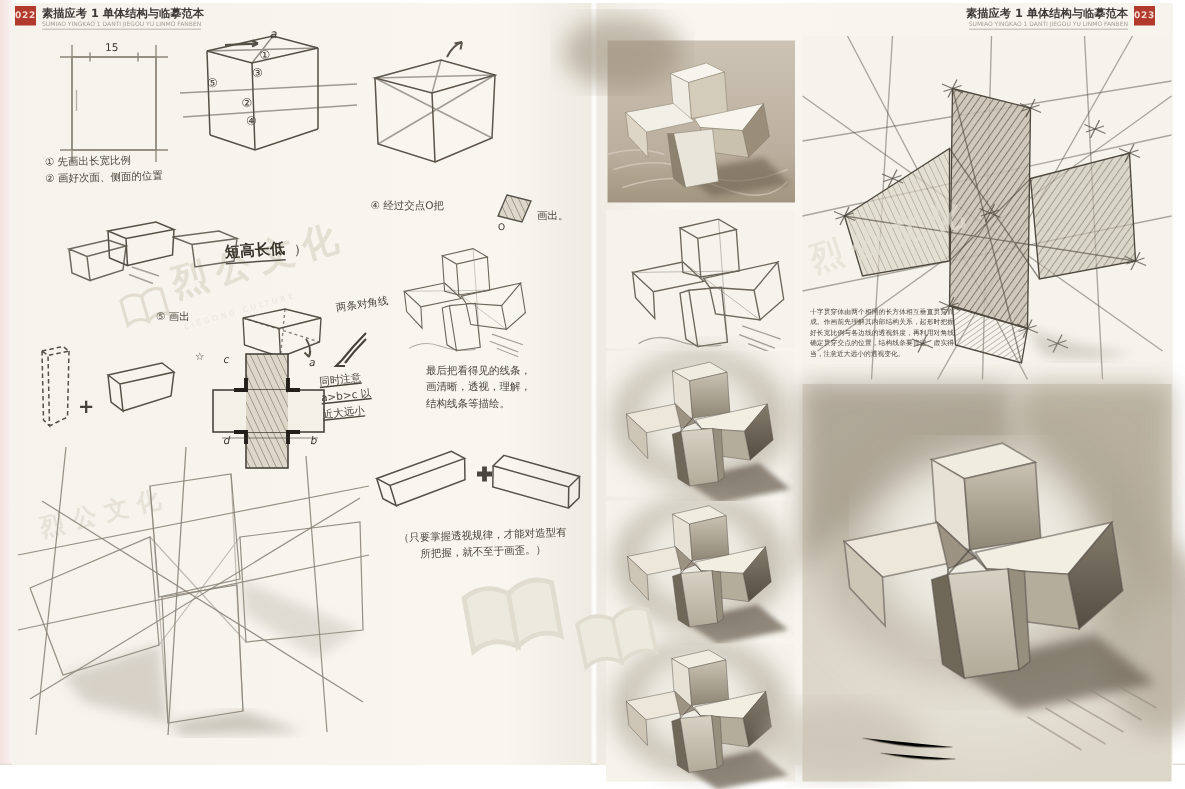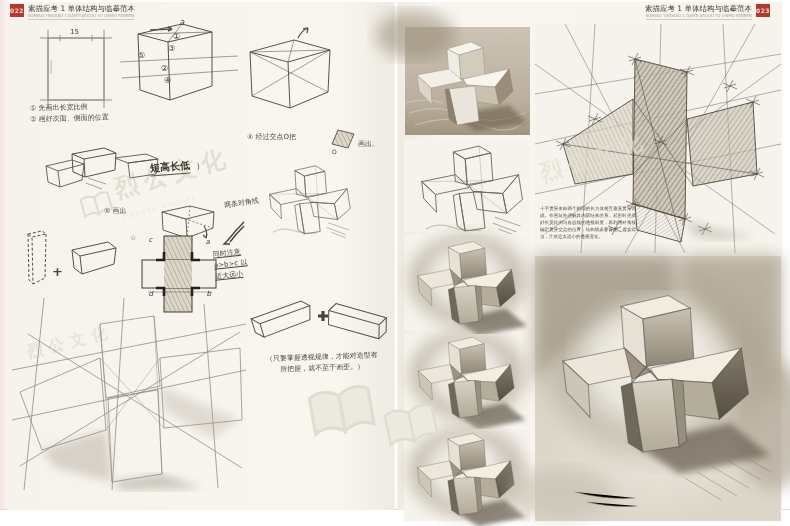--- a/index.html
+++ b/index.html
@@ -8,21 +8,21 @@
   .edge-left{position:absolute;left:0;top:0;width:8px;height:512px;background:linear-gradient(90deg,#f3e2e0,#faf3f1);}
   .page{position:absolute;top:2px;height:508px;background:#f8f5ef;}
   .page-left{left:8px;width:386px;background:linear-gradient(90deg,#f6f2ec,#f9f6f0 85%,#efebe3);}
   .page-right{left:398px;width:384px;background:linear-gradient(90deg,#efebe3,#f9f6f0 12%,#f7f4ee);}
   .gutter{position:absolute;left:392px;top:2px;width:8px;height:508px;background:linear-gradient(90deg,#e7e2da,#ffffff 50%,#e7e2da);}
   .bottom-margin{position:absolute;left:0;top:510px;width:790px;height:16px;background:#ffffff;box-shadow:0 -1px 0 #e3dfd7;}
 
   
   .pageno{position:absolute;width:14px;height:13px;background:#b23a2c;color:#f4d9d2;
           font-size:6px;font-weight:bold;text-align:center;line-height:13px;letter-spacing:.5px;}
-  .h-title{position:absolute;font-size:7.5px;font-weight:normal;color:#3c3a36;white-space:nowrap;}
+  .h-title{position:absolute;font-size:7.5px;font-weight:bold;color:#3c3a36;white-space:nowrap;}
   .h-sub{position:absolute;font-size:4px;color:#a39e96;white-space:nowrap;border-bottom:1px solid #cfcac1;padding-bottom:1px;}
 
   
   .note{position:absolute;font-size:7px;line-height:1.55;color:#4b463c;white-space:pre-line;}
   .lbl{position:absolute;color:#3d3831;}
   .emph{position:absolute;font-size:10px;font-weight:bold;color:#3a352c;border-bottom:1.5px solid #55504a;transform:rotate(-4deg);}
   .sk{position:absolute;}
   svg{display:block;overflow:visible;}
 
   
@@ -229,20 +229,23 @@
   <svg class="sk" style="left:322px;top:126px" width="26" height="22" viewBox="0 0 26 22">
     <path d="M8,2 L24,6 L18,20 L2,16 Z" fill="url(#hatchL)" stroke="#55504a" stroke-width=".9"></path>
   </svg>
   <div class="note" style="left:350px;top:137px">画出。</div>
   <span class="lbl" style="left:324px;top:146px;font-size:6px">O</span>
 
   <svg class="sk" style="left:252px;top:152px" width="95" height="90" viewBox="0 0 120 112">
     <use href="#cross-line"></use>
   </svg>
 
+  <div class="note" style="left:276px;top:240px;width:104px">最后把看得见的线条，
+画清晰，透视，理解，
+结构线条等描绘。</div>
 
   <svg class="sk" style="left:130px;top:230px" width="82" height="86" viewBox="0 0 82 86">
     <g stroke="#3f3a33" fill="none">
       <rect x="26" y="4" width="28" height="76" fill="url(#hatchL)" stroke-width="1"></rect>
       <rect x="4" y="28" width="74" height="28" fill="#f3f0e8" stroke-width="1"></rect>
       <rect x="26" y="28" width="28" height="28" fill="url(#hatchL)" stroke="none"></rect>
       <path d="M26,20 v8 h-8 M54,20 v8 h8 M26,64 v-8 h-8 M54,64 v-8 h8" stroke-width="2.6" stroke="#23201b"></path>
       <path d="M10,60 h64" stroke-opacity=".4"></path>
     </g>
   </svg>

